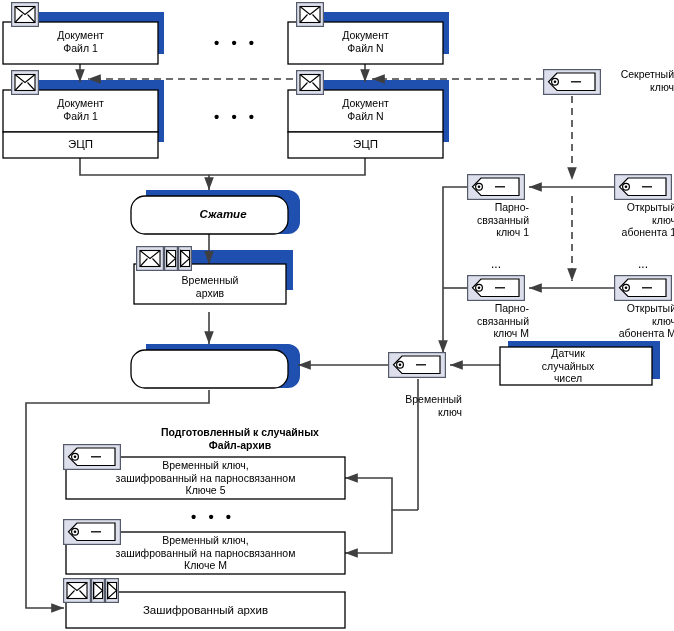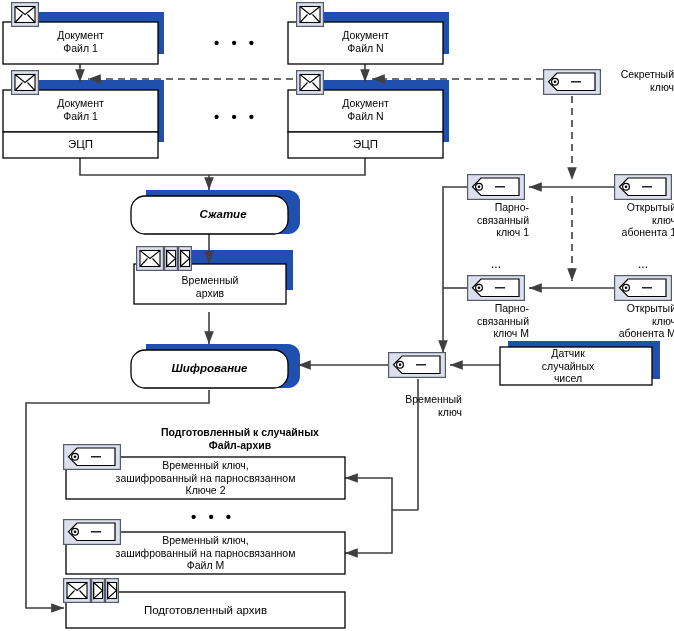--- a/index.html
+++ b/index.html
@@ -192,21 +192,20 @@
 
   <div class="lbl" style="left:3px; top:97px; width:155px;"><span>Документ</span><br><span>Файл 1</span></div>
   <div class="lbl" style="left:3px; top:138px; width:155px; font-size:11.5px;">ЭЦП</div>
   <div class="lbl" style="left:288px; top:97px; width:155px;"><span>Документ</span><br><span>Файл N</span></div>
   <div class="lbl" style="left:288px; top:138px; width:155px; font-size:11.5px;">ЭЦП</div>
 
   <div class="dots" style="left:214px; top:38px;">• • •</div>
   <div class="dots" style="left:214px; top:112px;">• • •</div>
 
   <div class="lbl proc-text" style="left:131px; top:208px; width:184px;">Сжатие</div>
-  <div class="lbl proc-text" style="left:131px; top:362px; width:157px;">Шифрование</div>
 
   <div class="lbl" style="left:134px; top:274px; width:152px;">Временный
 архив</div>
 
   <div class="lbl lbl-left" style="left:612px; top:68px; width:62px;">Секретный
 ключ</div>
 
   <div class="lbl lbl-left" style="left:467px; top:201px; width:62px;">Парно-
 связанный
 ключ 1</div>
@@ -226,19 +225,19 @@
   <div class="lbl lbl-left" style="left:392px; top:393px; width:70px;">Временный
 ключ</div>
 
   <div class="lbl" style="left:500px; top:347px; width:136px;">Датчик
 случайных
 чисел</div>
 
   <div class="lbl" style="left:120px; top:426px; width:240px; font-weight:bold;">Подготовленный к случайных
 Файл-архив</div>
 
-  <div class="lbl" style="left:66px; top:459px; width:279px;"><span>Временный ключ,</span><br><span>зашифрованный на парносвязанном</span><br><span>Ключе 2</span></div>
-  <div class="lbl" style="left:66px; top:534px; width:279px;"><span>Временный ключ,</span><br><span>зашифрованный на парносвязанном</span><br><span>Файл M</span></div>
+  <div class="lbl" style="left:66px; top:459px; width:279px;"><span>Временный ключ,</span><br><span>зашифрованный на парносвязанном</span><br><span>Ключе 5</span></div>
+  <div class="lbl" style="left:66px; top:534px; width:279px;"><span>Временный ключ,</span><br><span>зашифрованный на парносвязанном</span><br><span>Ключе M</span></div>
   <div class="dots" style="left:191px; top:512px;">• • •</div>
 
-  <div class="lbl" style="left:66px; top:604px; width:279px; font-size:11.5px;">Подготовленный архив</div>
+  <div class="lbl" style="left:66px; top:604px; width:279px; font-size:11.5px;">Зашифрованный архив</div>
 
 </div>
 
 </body></html>

